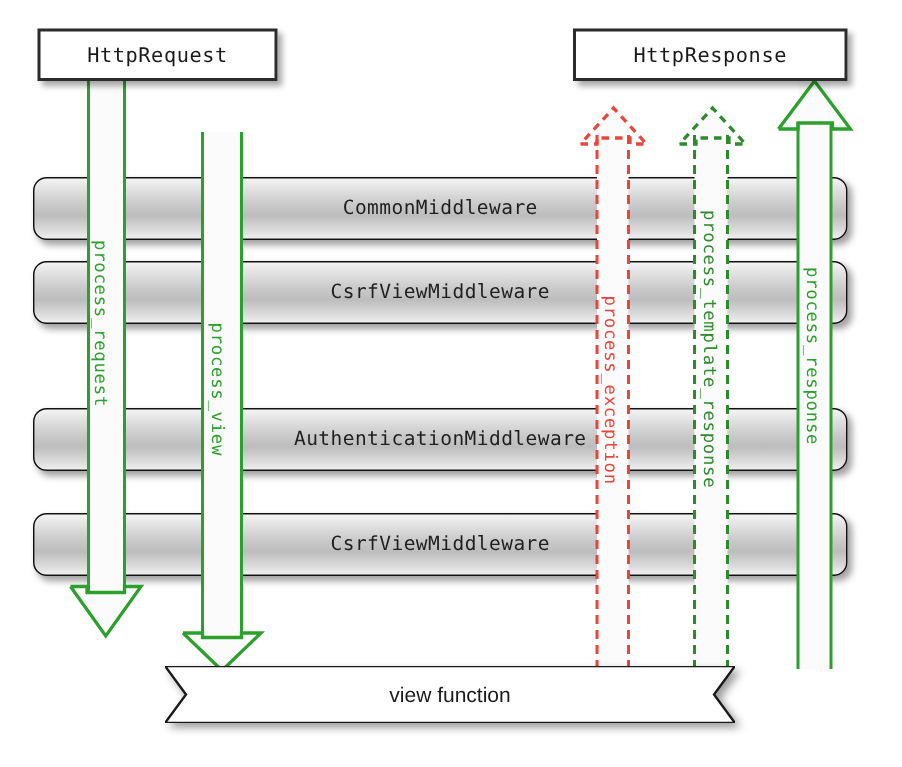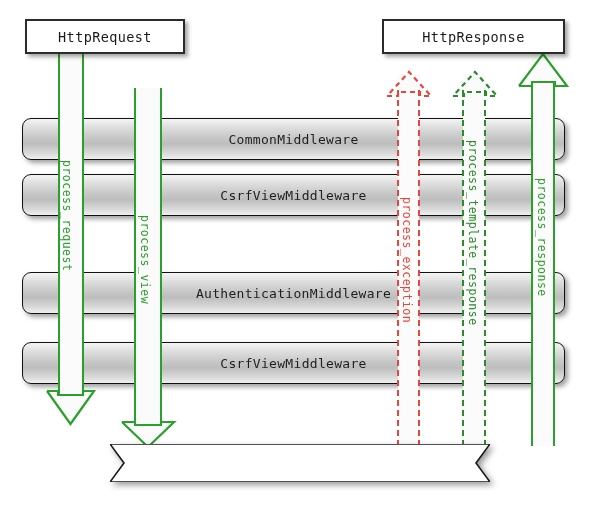--- a/index.html
+++ b/index.html
@@ -202,14 +202,17 @@
 
   <div class="flow-label green" style="left:74px; top:160px;">process_request</div>
   <div class="flow-label green" style="left:152px; top:215px;">process_view</div>
   <div class="flow-label red" style="left:414px; top:197px;">process_exception</div>
   <div class="flow-label dark-green" style="left:480px; top:140px;">process_template_response</div>
   <div class="flow-label green" style="left:549px; top:178px;">process_response</div>
 
   <svg id="view-function" viewBox="0 0 380 38" preserveAspectRatio="none">
     <polygon points="0,0 380,0 366,19 380,38 0,38 14,19" fill="#ffffff" stroke="#1a1a1a" stroke-width="1.6" stroke-linejoin="miter"></polygon>
   </svg>
+  <div id="view-function-label">
+    <span>view function</span>
+  </div>
 
 </div>
 
 </body></html>

